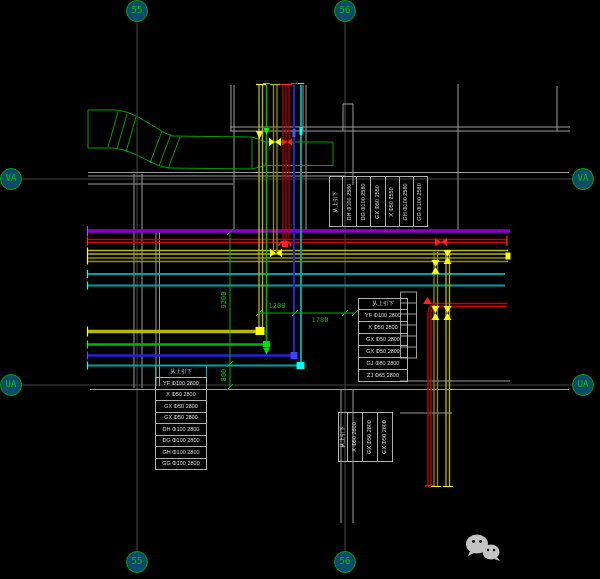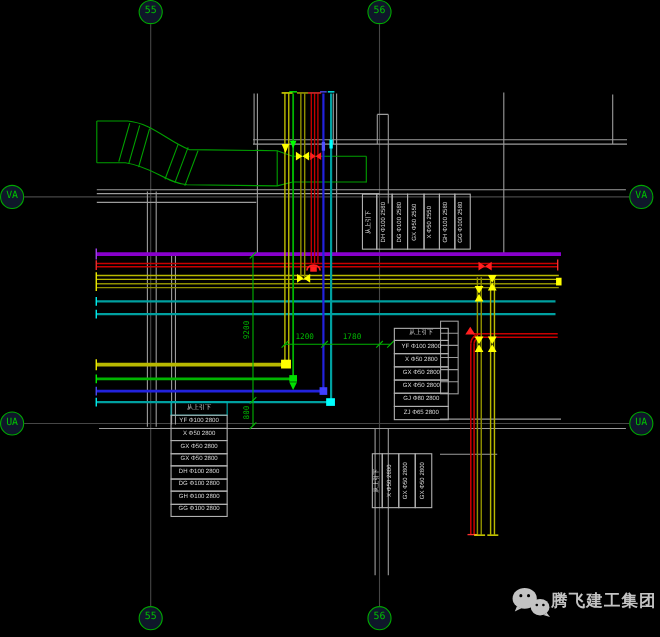--- a/index.html
+++ b/index.html
@@ -4,21 +4,21 @@
 <style>
   html,body{margin:0;padding:0;background:#000;}
   .canvas{
     position:relative;width:600px;height:579px;background:#000;overflow:hidden;
     font-family:"Liberation Sans", sans-serif;
   }
   svg{position:absolute;left:0;top:0;}
   .marker{
     position:absolute;width:22px;height:22px;border:1px solid #00a800;border-radius:50%;
     box-sizing:border-box;color:#00c000;font-size:9px;line-height:19px;text-align:center;
-    background:#0f172a;font-family:"DejaVu Sans Mono",monospace;
+    background:#0c4a6e;font-family:"DejaVu Sans Mono",monospace;
   }
   .tbl{position:absolute;color:#d8d8d8;}
   .tbl .trow{
     box-sizing:border-box;border:1px solid #b0b0b0;margin-top:-1px;text-align:center;
     font-size:5.5px;line-height:1;display:flex;align-items:center;justify-content:center;
     white-space:nowrap;overflow:hidden;letter-spacing:0px;
   }
   .tbl .thead{border:1px solid #00b0b0;margin-top:0;}
   .vtbl{position:absolute;display:flex;flex-direction:row;color:#d8d8d8;}
   .vcol{
@@ -255,27 +255,26 @@
         <span>GX Φ50 2800</span>
       </div>
   <div class="vcol" style="flex:1">
         <span>GX Φ50 2800</span>
       </div>
 </div>
 
 <div class="dim vert" style="left:206px;top:296px;width:36px">9200</div>
 <div class="dim vert" style="left:206px;top:371px;width:36px">800</div>
 <div class="dim" style="left:262px;top:302px;width:30px">1200</div>
-<div class="dim" style="left:305px;top:302px;width:30px">1780</div>
+<div class="dim" style="left:305px;top:316px;width:30px">1780</div>
 
 <svg width="45" height="36" style="left:462px;top:528px">
   <ellipse cx="15" cy="16" rx="11" ry="9.5" fill="#c3c3c3"></ellipse>
   <path d="M8,23 L6,28 L12,25 Z" fill="#c3c3c3"></path>
   <circle cx="11.5" cy="13.5" r="1.4" fill="#000"></circle>
   <circle cx="18.5" cy="13.5" r="1.4" fill="#000"></circle>
   <ellipse cx="29" cy="24" rx="8.5" ry="7.5" fill="#c3c3c3"></ellipse>
   <path d="M35,29 L38,33 L32,31 Z" fill="#c3c3c3"></path>
   <circle cx="26" cy="22" r="1.2" fill="#000"></circle>
   <circle cx="32" cy="22" r="1.2" fill="#000"></circle>
 </svg>
-<div class="wm-text">腾飞建工集团</div>
 
 </div>
 
 </body></html>

